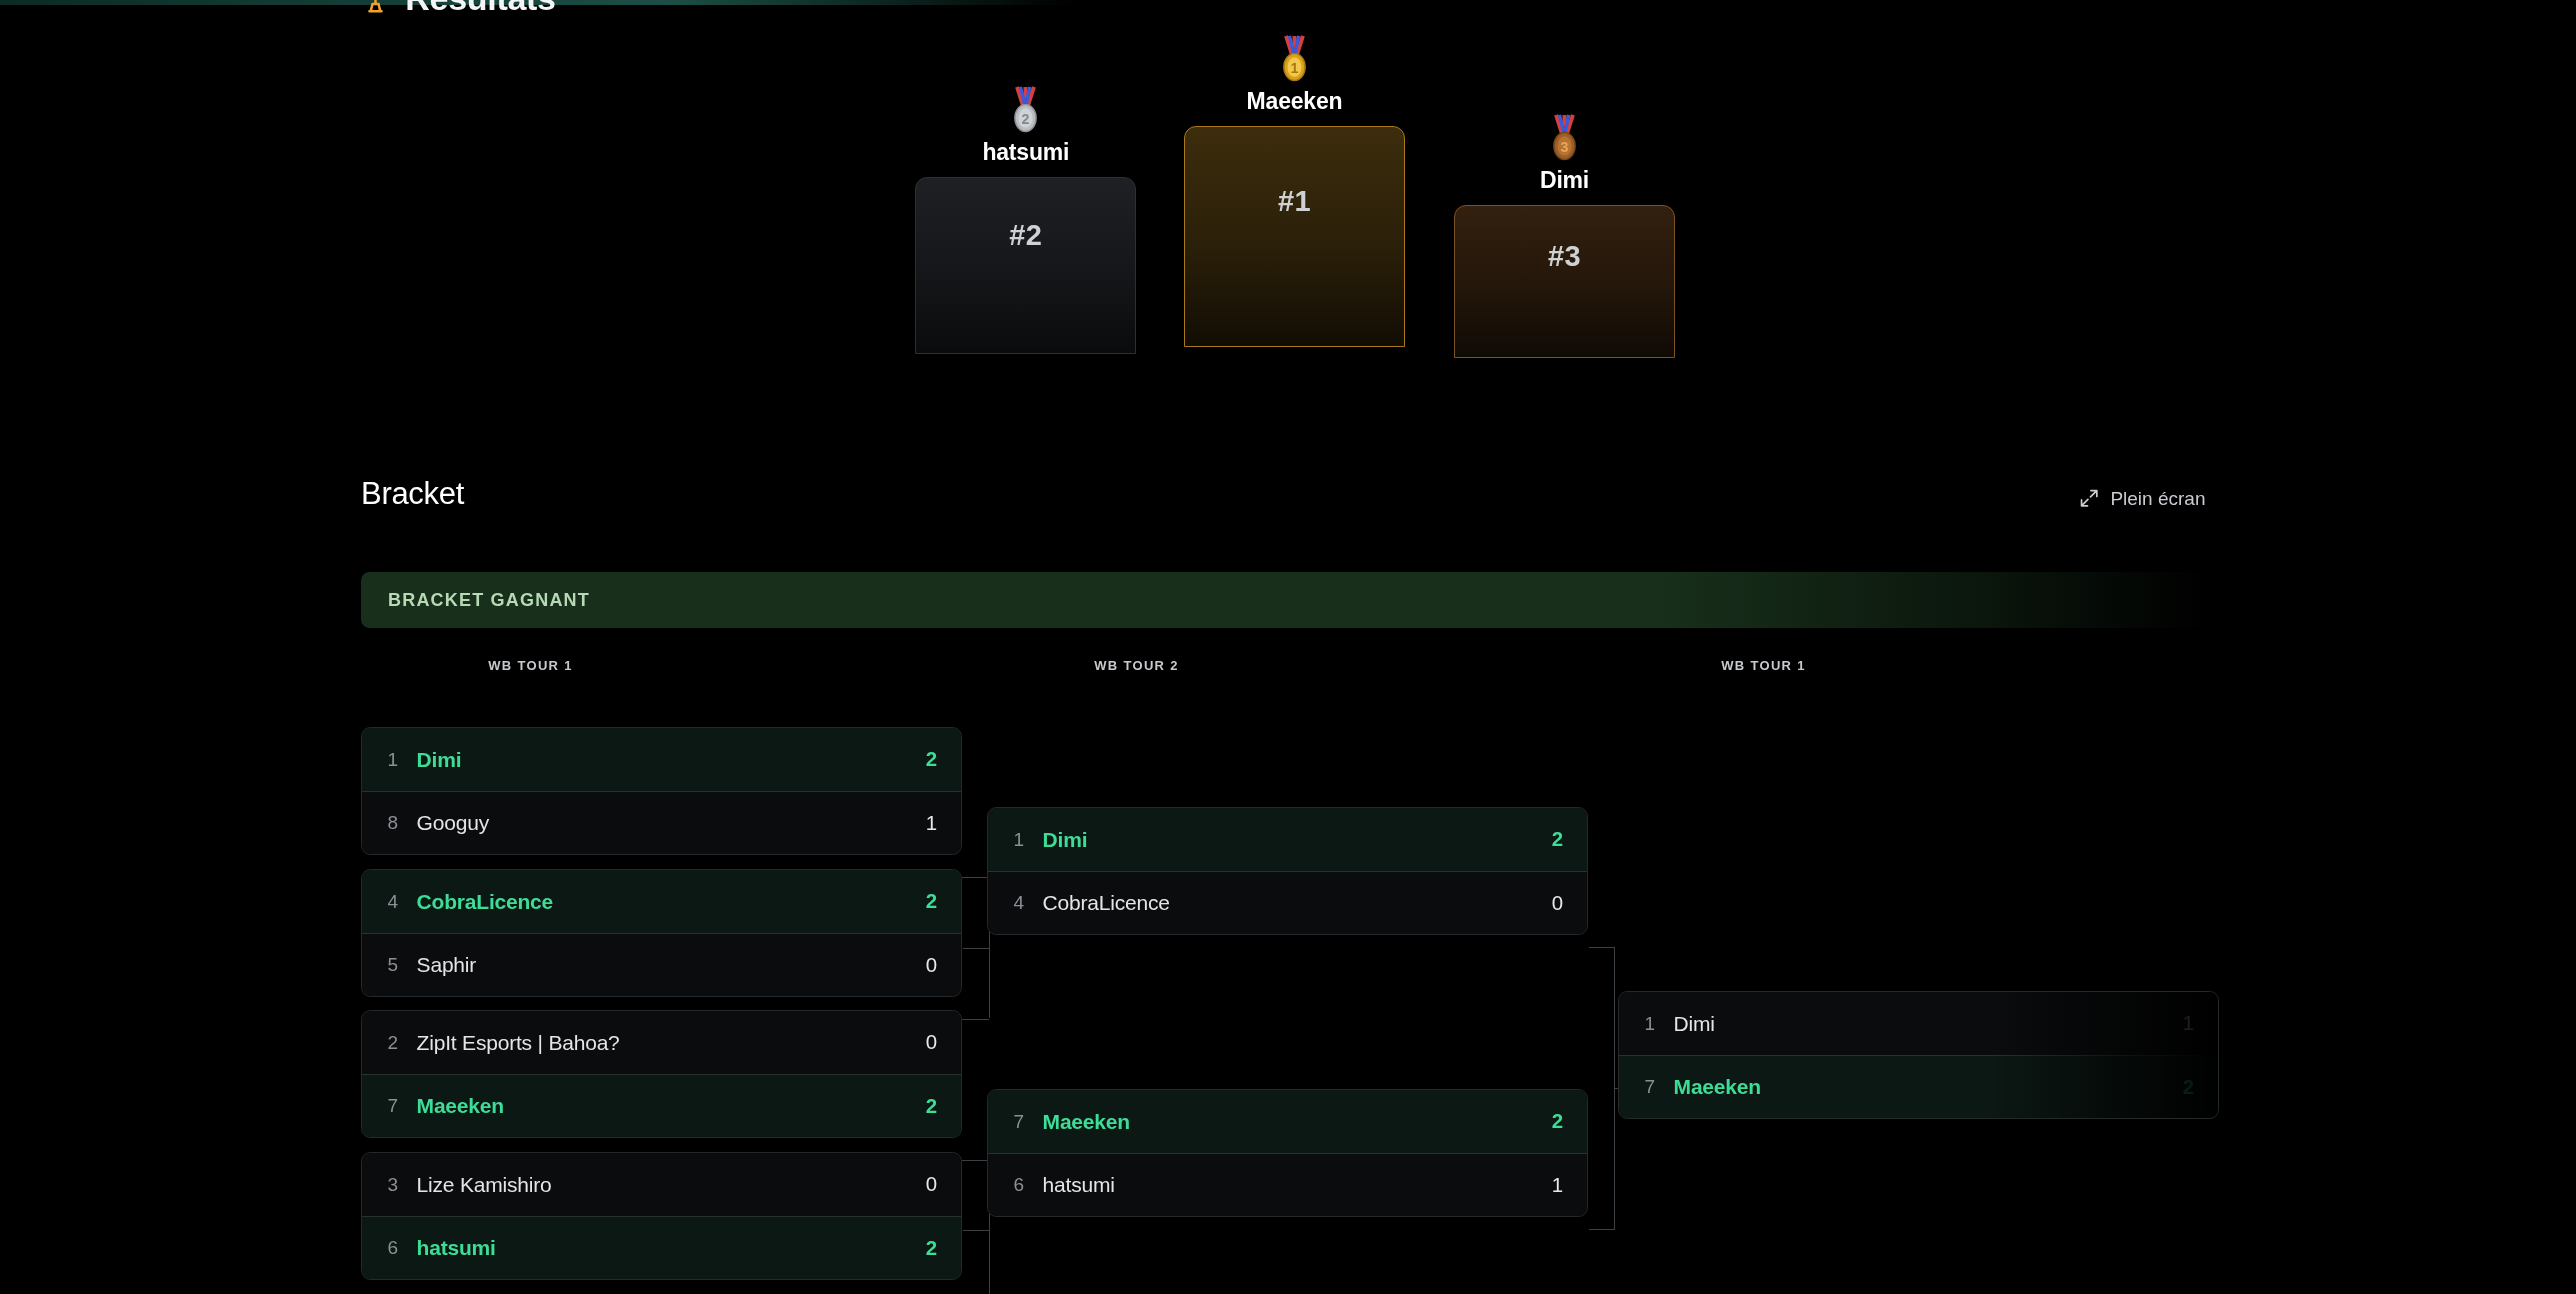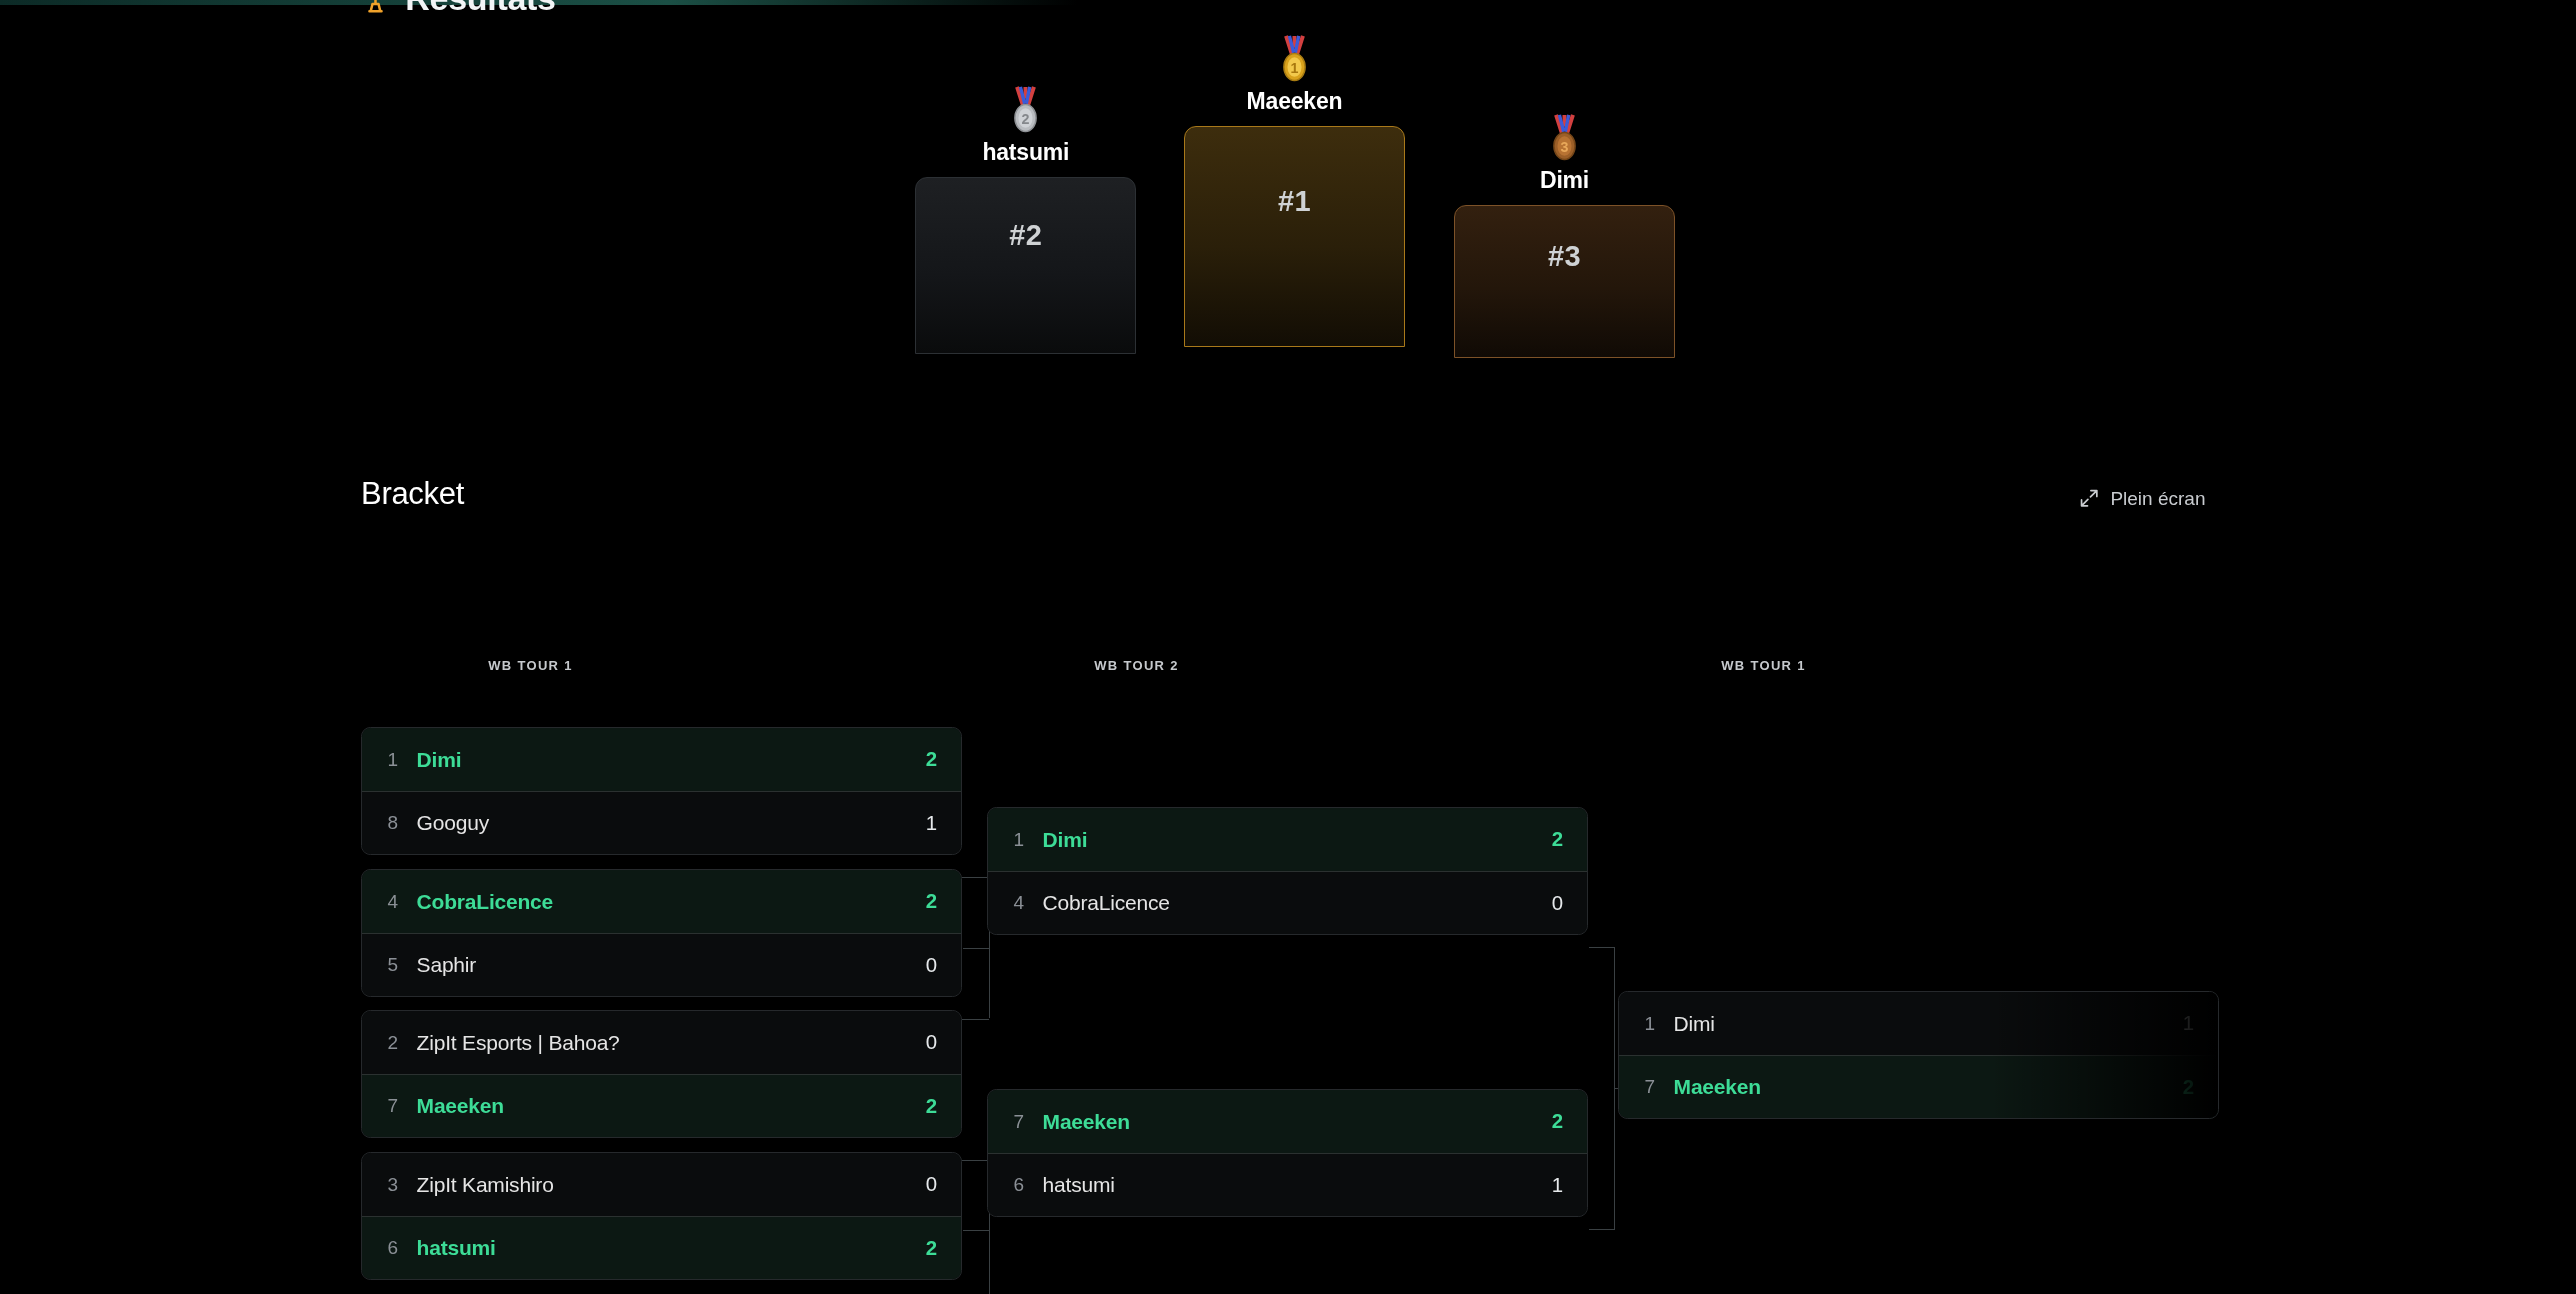--- a/index.html
+++ b/index.html
@@ -201,20 +201,25 @@
 
   <div class="fullscreen-btn">
     <span>
       <svg class="fs-icon" viewBox="0 0 24 24">
         <path d="M14 3 h7 v7 M21 3 L13.5 10.5 M10 21 H3 v-7 M3 21 L10.5 13.5" stroke="#c9ccd0" stroke-width="2" fill="none" stroke-linecap="round" stroke-linejoin="round"></path>
       </svg>
     </span>
     <span class="fullscreen-label">Plein écran</span>
   </div>
 
+  <div class="bracket-banner">
+    <div class="bracket-banner-fill">
+      <span class="bracket-banner-label">BRACKET GAGNANT</span>
+    </div>
+  </div>
 
   <div class="round-header rh1">WB TOUR 1</div>
   <div class="round-header rh2">WB TOUR 2</div>
   <div class="round-header rh3">WB TOUR 1</div>
 
   <div class="conn conn-h" style="left:962px; top:877px; width:27px;"></div>
   <div class="conn conn-h" style="left:962px; top:1019px; width:27px;"></div>
   <div class="conn conn-v" style="left:989px; top:877px; height:141px;"></div>
   <div class="conn conn-h" style="left:963px; top:948px; width:27px;"></div>
 
@@ -263,21 +268,21 @@
     <div class="slot winner">
       <span class="seed">7</span>
       <span class="pname">Maeeken</span>
       <span class="score">2</span>
     </div>
   </div>
 
   <div class="match" style="left:361px; top:1152px;">
     <div class="slot loser">
       <span class="seed">3</span>
-      <span class="pname">ZipIt Kamishiro</span>
+      <span class="pname">Lize Kamishiro</span>
       <span class="score">0</span>
     </div>
     <div class="slot winner">
       <span class="seed">6</span>
       <span class="pname">hatsumi</span>
       <span class="score">2</span>
     </div>
   </div>
 
   <div class="match" style="left:987px; top:807px;">

